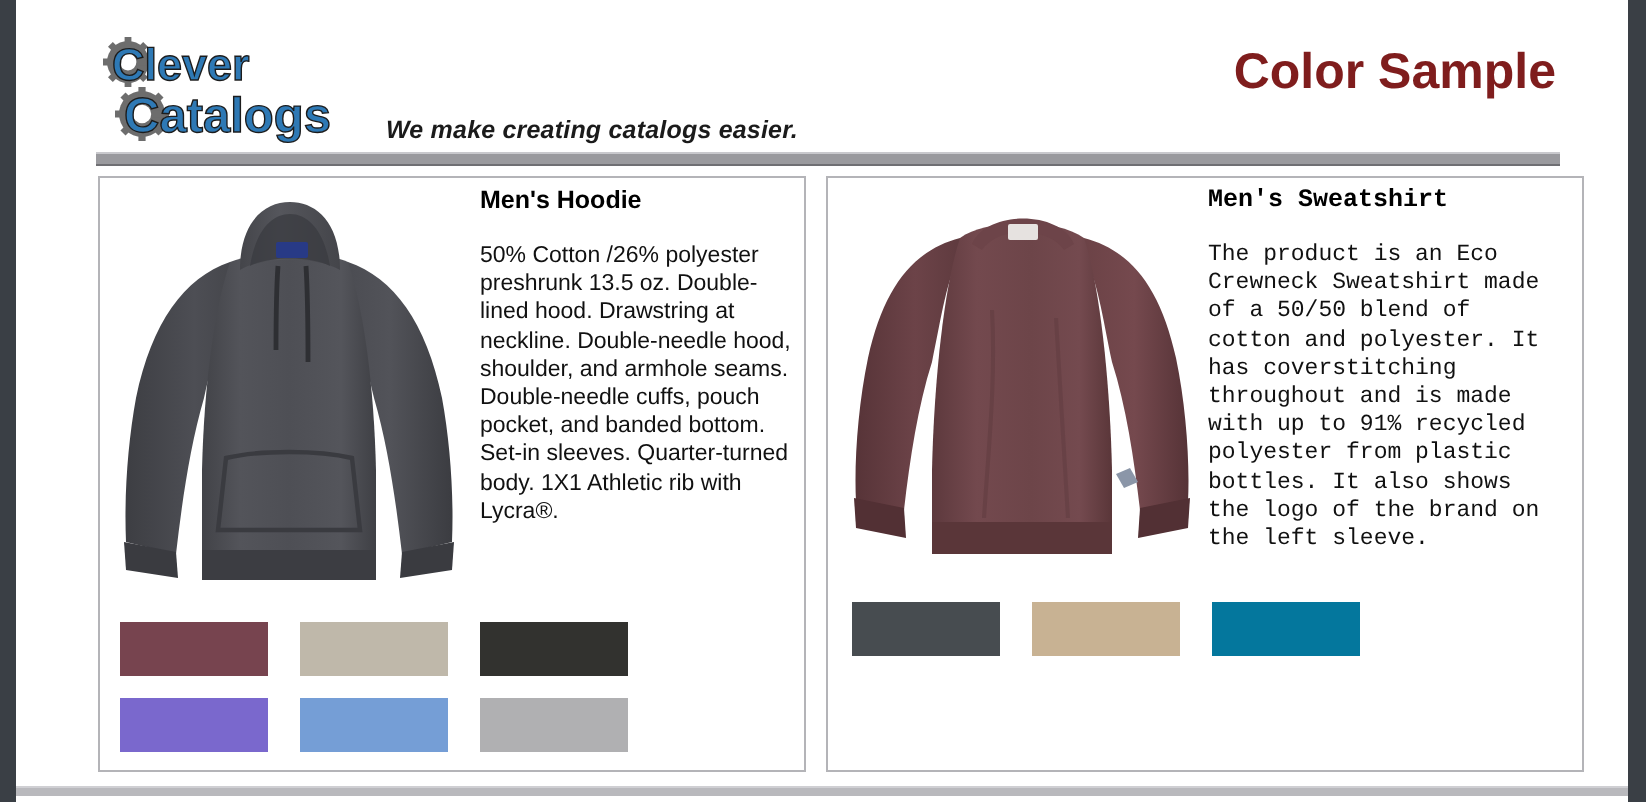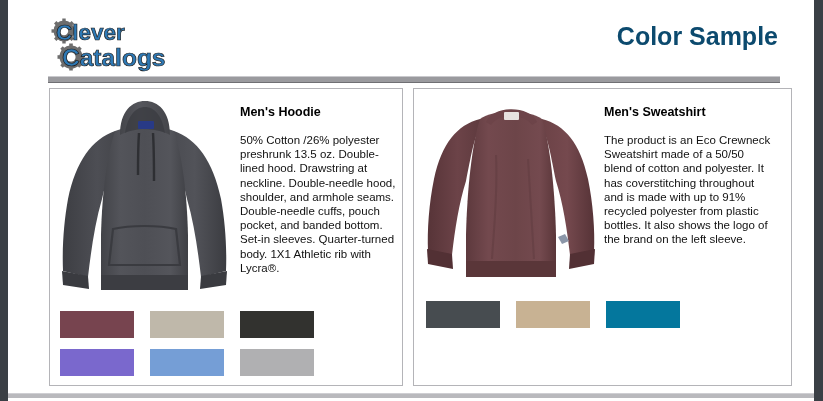--- a/index.html
+++ b/index.html
@@ -60,21 +60,21 @@
     color: #1b1b1b;
     letter-spacing: 0.1px;
     white-space: nowrap;
     font-family: "Liberation Sans", sans-serif;
   }
   .doc-title {
     position: absolute;
     right: 36px; top: 22px;
     font-size: 25px;
     font-weight: bold;
-    color: #0c4a6e;
+    color: #7f1d1d;
     letter-spacing: 0px;
     white-space: nowrap;
     text-align: center;
   }
 
   .header-rule {
     position: absolute;
     left: 40px; top: 76px;
     width: 732px; height: 7px;
     background: #9a9a9e;
@@ -92,40 +92,40 @@
   }
   .panel {
     position: absolute;
     top: 0;
     height: 298px;
     background: #ffffff;
     border: 1px solid #b4b4b8;
     box-sizing: border-box;
   }
   .panel.left  { left: 41px;  width: 354px; }
-  .panel.right { left: 405px; width: 379px; }
+  .panel.right { left: 405px; width: 379px; font-family: Liberation Mono, monospace; }
 
   .panel-inner {
     position: relative;
     width: 100%;
     height: 100%;
   }
 
   
   .product-img {
     position: absolute;
     top: 6px;
   }
   .panel.left .product-img  { left: 8px;  width: 175px; height: 200px; }
   .panel.right .product-img { left: 10px; width: 175px; height: 195px; }
 
   
   .text-col {
     position: absolute;
-    top: 16px;
+    top: 4px;
   }
   .panel.left .text-col  { left: 190px; width: 158px; }
   .panel.right .text-col { left: 190px; width: 168px; }
 
   .product-title {
     font-size: 12.5px;
     font-weight: bold;
     color: #000000;
     margin: 0 0 14px 0;
     white-space: nowrap;
@@ -193,20 +193,21 @@
               <line x1="13.5" y1="29.5" x2="32.5" y2="48.5"></line>
               <line x1="32.5" y1="29.5" x2="13.5" y2="48.5"></line>
             </g>
             <circle cx="23" cy="39" r="4.6" fill="#ffffff"></circle>
           </g>
           <text x="8" y="22" font-family="Liberation Sans, sans-serif" font-size="22.5" font-weight="bold" fill="#2e79b5" stroke="#1c1c1c" stroke-width="0.7">Clever</text>
           <text x="14" y="48" font-family="Liberation Sans, sans-serif" font-size="24.5" font-weight="bold" fill="#2e79b5" stroke="#1c1c1c" stroke-width="0.7">Catalogs</text>
         </svg>
       </div>
 
+      <div class="tagline">We make creating catalogs easier.</div>
 
       <div class="doc-title">Color Sample</div>
 
       <div class="header-rule" style="background: rgb(154, 154, 158);"></div>
     </div>
 
     <div class="panels">
 
       <div class="panel left">
         <div class="panel-inner">

